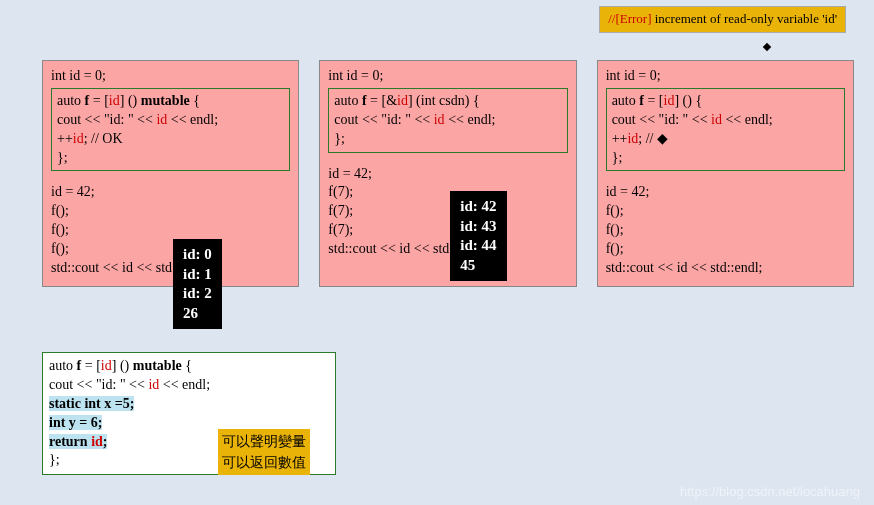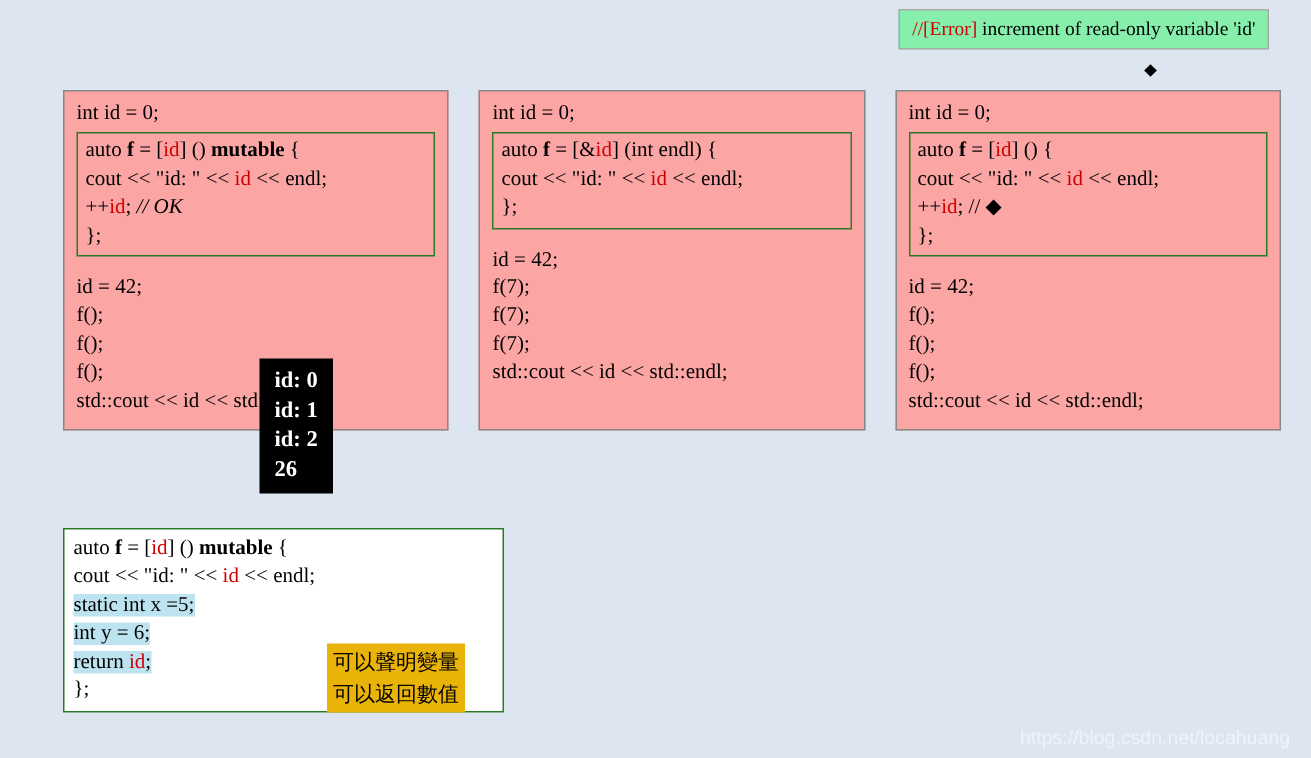--- a/index.html
+++ b/index.html
@@ -10,21 +10,21 @@
       background: #dde5f0;
       font-family: "Times New Roman", serif;
       font-size: 14px;
       position: relative;
       overflow: hidden;
     }
     .error-note {
       position: absolute;
       top: 6px;
       right: 28px;
-      background: #86efac;
+      background: #eab308;
       border: 1px solid #aaa;
       padding: 4px 8px;
       font-size: 13px;
       line-height: 1.3;
     }
     .error-note .err { color: #c00; }
     .panel-row {
       display: flex;
       gap: 20px;
       padding: 60px 20px 0 42px;
@@ -37,40 +37,40 @@
       position: relative;
     }
     .inner-box {
       border: 1px solid #2a7a2a;
       padding: 3px 5px;
       margin: 2px 0 6px 0;
     }
     .code { font-family: "Times New Roman", serif; line-height: 1.35; }
     .kw-bold { font-weight: bold; }
     .id-red { color: #c00; text-align: center; }
-    .comm { font-style: italic; }
+    .comm { }
     .output-box {
       position: absolute;
       background: #000;
       color: #fff;
       font-weight: bold;
       padding: 6px 10px;
       font-size: 15px;
       line-height: 1.3;
     }
     .bottom-panel {
       position: absolute;
       left: 42px;
       top: 352px;
       width: 280px;
       border: 1px solid #2a7a2a;
       padding: 4px 6px;
       background: #fff;
     }
-    .hl-blue { background: #bde3f0; }
+    .hl-blue { background: #bde3f0; font-weight: bold; }
     .note-box {
       position: absolute;
       left: 175px;
       top: 76px;
       background: #eab308;
       font-family: sans-serif;
       font-size: 14px;
       line-height: 1.5;
       padding: 2px 4px;
     }
@@ -112,30 +112,36 @@
       <div>id: 0</div>
       <div>id: 1</div>
       <div>id: 2</div>
       <div>26</div>
     </div>
   </div>
 
   <div class="panel">
     <div class="code">int id = 0;</div>
     <div class="inner-box code">
-      <div><span>auto </span><span class="kw-bold">f</span><span> = [&amp;</span><span class="id-red">id</span><span>] (int endl) {</span></div>
+      <div><span>auto </span><span class="kw-bold">f</span><span> = [&amp;</span><span class="id-red">id</span><span>] (int csdn) {</span></div>
       <div><span>    cout &lt;&lt; "id: " &lt;&lt; </span><span class="id-red">id</span><span> &lt;&lt; endl;</span></div>
       <div>};</div>
     </div>
     <div style="height:6px"></div>
     <div class="code">id = 42;</div>
     <div class="code">f(7);</div>
     <div class="code">f(7);</div>
     <div class="code">f(7);</div>
     <div class="code">std::cout &lt;&lt; id &lt;&lt; std::endl;</div>
+    <div class="output-box" style="left:130px; top:130px;">
+      <div>id: 42</div>
+      <div>id: 43</div>
+      <div>id: 44</div>
+      <div>45</div>
+    </div>
   </div>
 
   <div class="panel">
     <div class="code">int id = 0;</div>
     <div class="inner-box code">
       <div><span>auto </span><span class="kw-bold">f</span><span> = [</span><span class="id-red">id</span><span>] () {</span></div>
       <div><span>    cout &lt;&lt; "id: " &lt;&lt; </span><span class="id-red">id</span><span> &lt;&lt; endl;</span></div>
       <div><span>    ++</span><span class="id-red">id</span><span>; // ◆</span></div>
       <div>};</div>
     </div>

